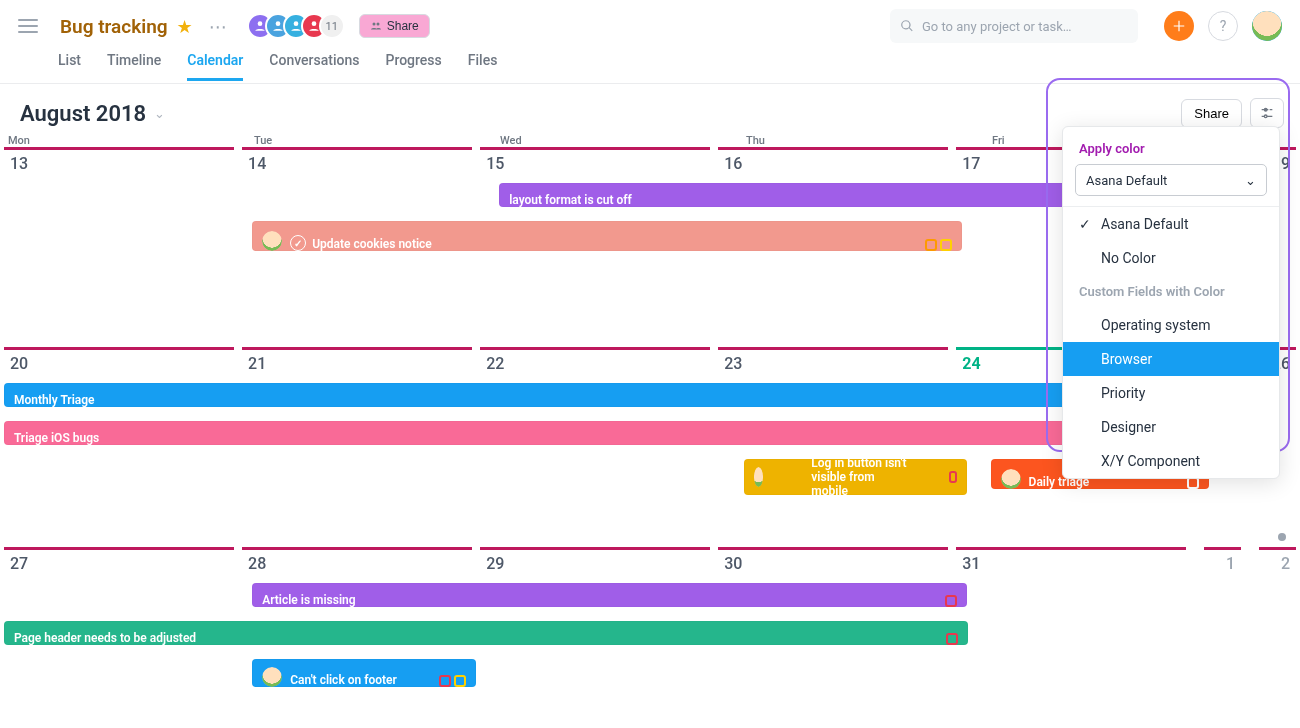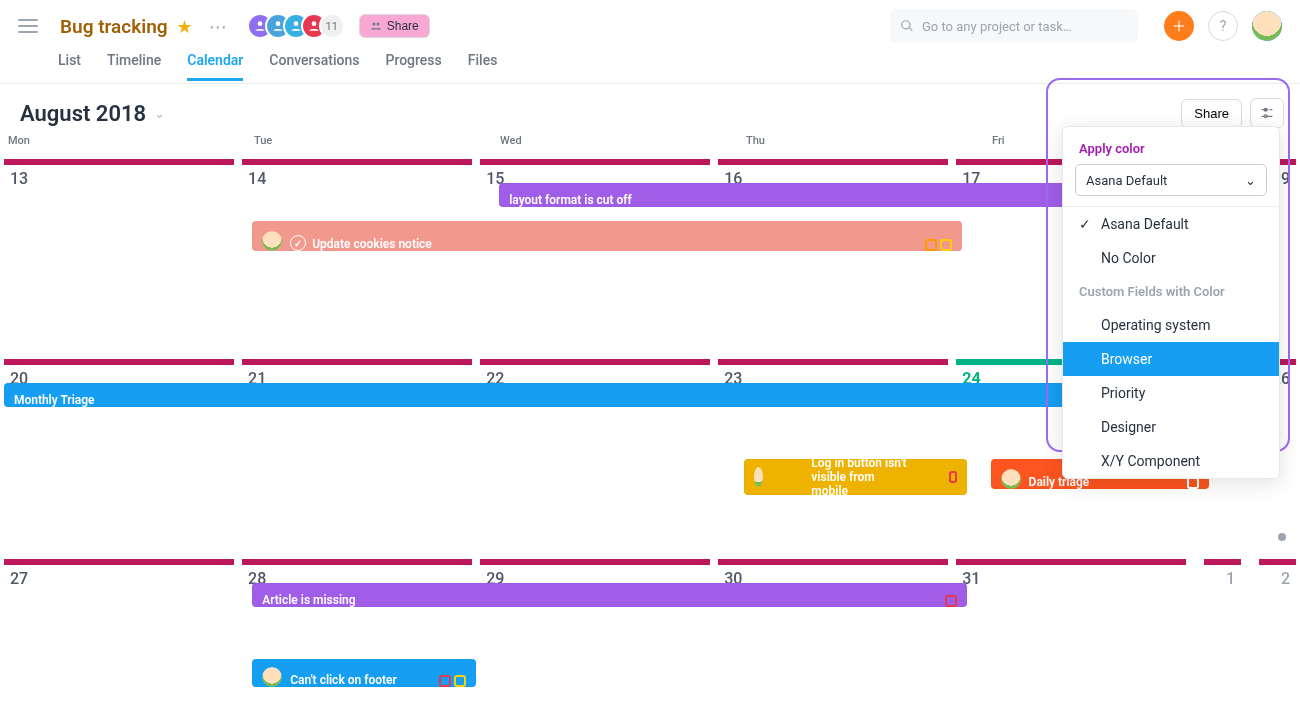--- a/index.html
+++ b/index.html
@@ -34,21 +34,21 @@
   .subheader { display:flex; align-items:center; padding:14px 16px 6px 20px; }
   .monthTitle { font-size:22px; font-weight:600; }
   .chev { margin-left:8px; color:#b0b7c0;}
   .today-btn { border:1px solid #d7dae0; border-radius:6px; padding:6px 12px; font-size:13px; background:#fff; }
   .filter-btn { border:1px solid #d7dae0; border-radius:6px; width:34px; height:30px; background:#fff; margin-left:8px; display:flex; align-items:center; justify-content:center; color:#6f7782;}
 
   
   .daylabels { display:grid; grid-template-columns:repeat(5, 246px); padding-left:4px; }
   .daylabel { font-size:11px; color:#6f7782; padding:0 4px; font-weight:500;}
   .weekgrid { position:relative; display:grid; grid-template-columns:repeat(5, .955fr) .22fr .22fr; height:200px; border-top: none; }
-  .cell { border-top:6px solid #be185d; padding:4px 6px; position:relative; margin:12px 4px 0 4px;}
+  .cell { border-top:3px solid #be185d; padding:4px 6px; position:relative; margin:0 4px 0 4px;}
   .cell.weekend { background: #fff; margin-left:14px; }
   .daynum { font-size:16px; color:#4e5868; font-weight:500;}
   .daynum.today { color:#00b386; font-weight:700;}
   .daynum.next { color:#9ca5b0;}
 
   
   .evlayer { position:absolute; left:0; right:0; top:0; bottom:0; pointer-events:none; }
   .event { position:absolute; height:24px; border-radius:4px; color:#fff; font-size:12px; font-weight:600; display:flex; align-items:flex-end; padding:0 10px; box-shadow: 0 0 0 1px rgba(0,0,0,.02) inset; pointer-events:auto;}
   .event .av-sm { width:20px; height:20px; border-radius:50%; background:#fff3; margin-right:8px; display:flex; align-items:center; justify-content:center; overflow:hidden;}
   .event .check { width:16px; height:16px; border-radius:50%; border:1.5px solid #fff; margin-right:6px; display:flex; align-items:center; justify-content:center; font-size:10px;}
@@ -232,20 +232,24 @@
       <div class="daynum" style="text-align:right">25</div>
     </div>
   <div class="cell weekend">
       <div class="daynum" style="text-align:right">26</div>
     </div>
 
   <div class="evlayer">
     <div class="event" style="background:#169ef2; left:0.3%; right:3%; top:36px;">
       <span>Monthly Triage</span>
     </div>
+    <div class="event" style="background:#f96a97; left:0.3%; right:7.2%; top:74px;">
+      <span>Triage iOS bugs</span>
+      <span class="tag-sq red"></span>
+    </div>
     <div class="event tall" style="background:#eeb300; left:57.2%; width:17.2%; top:112px;gap:40px;">
       <span class="av-sm">
           <div class="face"></div>
         </span>
       <span style="max-width:120px">Log in button isn't visible from mobile</span>
       <span class="tag-sq red"></span>
     </div>
     <div class="event" style="background:#fc551f; left:76.2%; width:16.8%; top:112px; height:30px;">
       <span class="av-sm">
           <div class="face"></div>
@@ -276,20 +280,24 @@
   <div class="cell weekend">
       <div class="daynum next" style="text-align:right">1</div>
     </div>
   <div class="cell weekend">
       <div class="daynum next" style="text-align:right">2</div>
     </div>
 
   <div class="evlayer">
     <div class="event" style="background:#a05ee8; left:19.4%; width:55%; top:36px;">
       <span>Article is missing</span>
+      <span class="tag-sq red"></span>
+    </div>
+    <div class="event" style="background:#25b68c; left:0.3%; width:74.2%; top:74px;">
+      <span>Page header needs to be adjusted</span>
       <span class="tag-sq red"></span>
     </div>
     <div class="event" style="background:#169ef2; left:19.4%; width:17.2%; top:112px; height:28px;">
       <span class="av-sm">
           <div class="face"></div>
         </span>
       <span>Can't click on footer</span>
       <span class="tags">
           <span class="tag-sq red"></span>
           <span class="tag-sq yellow"></span>

